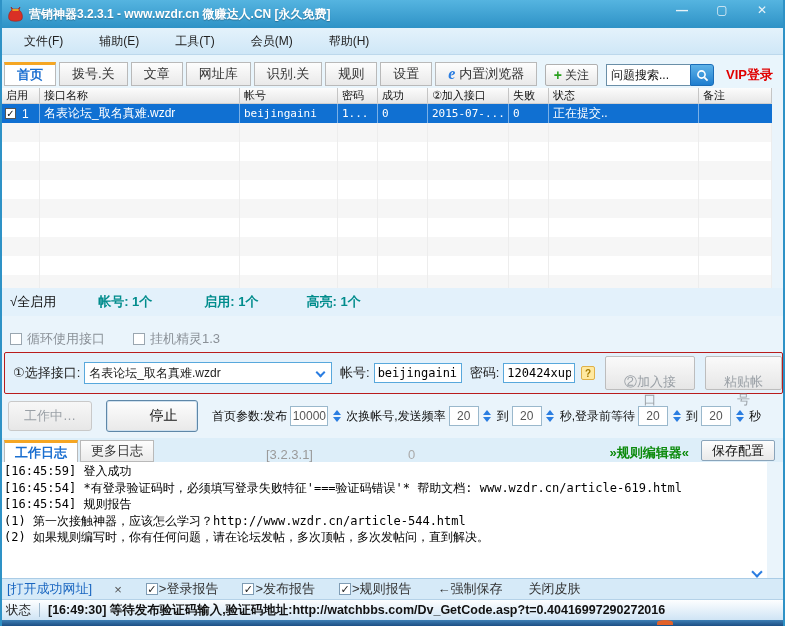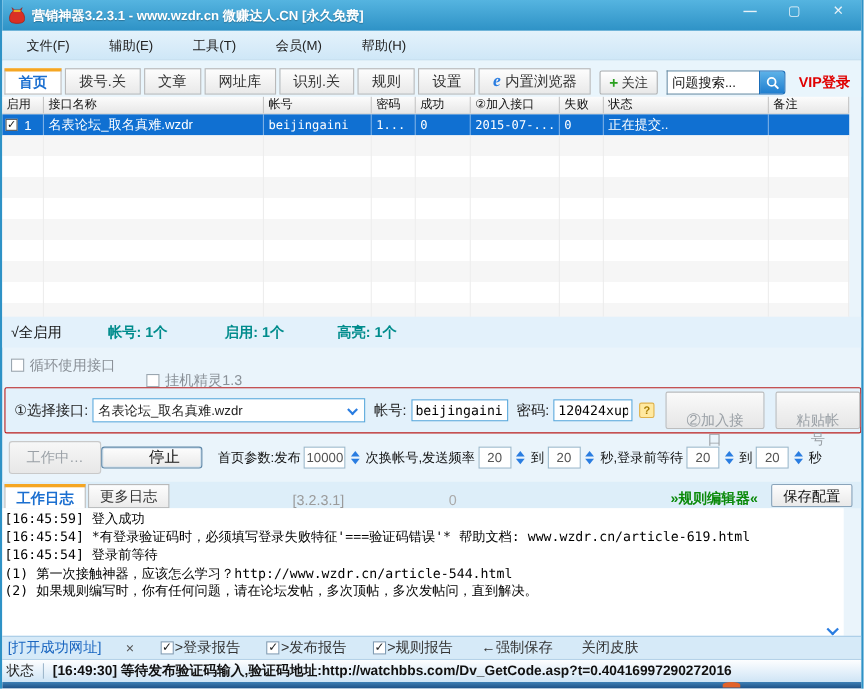--- a/index.html
+++ b/index.html
@@ -38,40 +38,40 @@
   .cb { width:11px; height:11px; background:#fff; border:1px solid #555; display:inline-flex; align-items:center; justify-content:center; font-size:10px; color:#111; line-height:1; }
   .rownum { margin-left:6px; }
   .grid-empty { position:absolute; top:123px; left:0; width:770px; height:165px; display:flex; background:repeating-linear-gradient(to bottom,#f6f6f6 0 19px,#ffffff 19px 38px); }
   .grid-empty .ec { border-right:1px solid #ededed; height:100%; }
 
   
   .statsbar { position:absolute; top:288px; left:0; right:0; height:28px; background:#e3f1fb; display:flex; align-items:center; font-size:13px; }
   .statsbar .allon { color:#111; margin-left:8px; }
   .statsbar .stat { color:#008c8c; font-weight:bold; }
   .st1{margin-left:42px}.st2{margin-left:52px}.st3{margin-left:48px}
-  .optionsrow { position:absolute; top:316px; left:0; right:0; height:32px; display:flex; align-items:center; font-size:13px; color:#8a9097; }
+  .optionsrow { position:absolute; top:316px; left:0; right:0; height:32px; display:flex; align-items:flex-end; font-size:13px; color:#8a9097; }
   .cb-empty { width:12px; height:12px; background:#fff; border:1px solid #9aa6b0; margin-right:5px; }
   .opt { display:flex; align-items:center; margin-left:8px; cursor:pointer; }
   .opt2 { margin-left:28px;margin-top:28px; }
 
   
   .panel { position:absolute; top:352px; left:2px; width:779px; height:42px; background:#e3f1fb; border:1px solid #b91c1c; border-radius:2px; display:flex; align-items:center; font-size:13px; color:#222; }
   .panel .lbl { margin-left:8px; white-space:nowrap; }
   .combo { width:252px; height:22px; background:#fff; border:1px solid #58a8dc; margin-left:4px; display:flex; align-items:center; font-size:12px; padding-left:4px; position:relative; cursor:pointer; }
   .combo .chev { position:absolute; right:7px; top:6px; width:7px; height:7px; border-right:2px solid #2a7de1; border-bottom:2px solid #2a7de1; transform:rotate(45deg); }
   .pinput { height:20px; border:1px solid #58a8dc; font-family:"DejaVu Sans Mono",monospace; font-size:12px; padding:0 3px; color:#000; }
   .inp-acc { width:88px; margin-left:4px; }
   .inp-pwd { width:72px; margin-left:4px; }
   .help { width:14px; height:14px; background:#ffe9a0; border:1px solid #dfb14a; color:#a67a00; font-size:10px; font-weight:bold; display:flex; align-items:center; justify-content:center; border-radius:2px; margin-left:6px; cursor:pointer; }
   .pbtn { height:24px; background:linear-gradient(#fafafa,#e6e6e6); border:1px solid #bdbdbd; border-radius:2px; color:#9aa0a6; font-size:13px; padding:16px 12px; margin-left:10px; cursor:default; }
 
   
   .controlsrow { position:absolute; top:394px; left:0; right:0; height:44px; display:flex; align-items:center; font-size:12px; color:#111; }
   .btn-working { width:84px; height:30px; margin-left:6px; background:linear-gradient(#f7f7f7,#e7e7e7); border:1px solid #c9c9c9; border-radius:3px; color:#9aa0a6; font-size:13px; cursor:default; }
-  .btn-stop { width:92px; height:20px; background:linear-gradient(#fdfdfd,#e9e9e9); border:1px solid #5e87a8; box-shadow:0 0 0 1px #cfe0ee inset; border-radius:3px; color:#111; font-size:14px; cursor:pointer;padding-left:23px; }
+  .btn-stop { width:92px; height:32px; margin-left:14px; background:linear-gradient(#fdfdfd,#e9e9e9); border:1px solid #5e87a8; box-shadow:0 0 0 1px #cfe0ee inset; border-radius:3px; color:#111; font-size:14px; cursor:pointer;padding-left:23px; }
   .params { margin-left:14px; display:flex; align-items:center; white-space:nowrap; }
   .spin { display:flex; align-items:center; margin:0 3px; }
   .spin .val { width:38px; height:20px; border:1px solid #9ab8cc; background:#fff; color:#555; font-size:12px; display:flex; align-items:center; justify-content:center; }
   .spin .arrows { width:13px; height:20px; margin-left:2px; display:flex; flex-direction:column; align-items:center; justify-content:center; gap:2px; cursor:pointer; }
   .arr-up { width:0; height:0; border-left:4px solid transparent; border-right:4px solid transparent; border-bottom:5px solid #2a7de1; }
   .arr-dn { width:0; height:0; border-left:4px solid transparent; border-right:4px solid transparent; border-top:5px solid #2a7de1; }
   .spin.small .val { width:30px; }
 
   
   .logtabs { position:absolute; top:438px; left:0; right:0; height:24px; background:#ddeef9; display:flex; align-items:flex-end; font-size:13px; }
@@ -282,21 +282,21 @@
     <div class="ltab">更多日志</div>
     <span class="lver">[3.2.3.1]</span>
     <span class="lzero">0</span>
     <span class="lrule">»规则编辑器«</span>
     <button class="btn-savecfg">保存配置</button>
   </div>
 
   <div class="logarea">
     <div class="log-line">[16:45:59] 登入成功</div>
     <div class="log-line">[16:45:54] *有登录验证码时，必须填写登录失败特征'===验证码错误'* 帮助文档: www.wzdr.cn/article-619.html</div>
-    <div class="log-line">[16:45:54] 登录前等待</div>
+    <div class="log-line">[16:45:54] 规则报告</div>
     <div class="log-line">(1) 第一次接触神器，应该怎么学习？http://www.wzdr.cn/article-544.html</div>
     <div class="log-line">(2) 如果规则编写时，你有任何问题，请在论坛发帖，多次顶帖，多次发帖问，直到解决。</div>
     <span class="log-chev"></span>
   </div>
 
   <div class="bottombar">
     <span class="openurl">[打开成功网址]</span>
     <span class="bx">×</span>
     <span class="bchk">
       <span class="cbc">✓</span>

